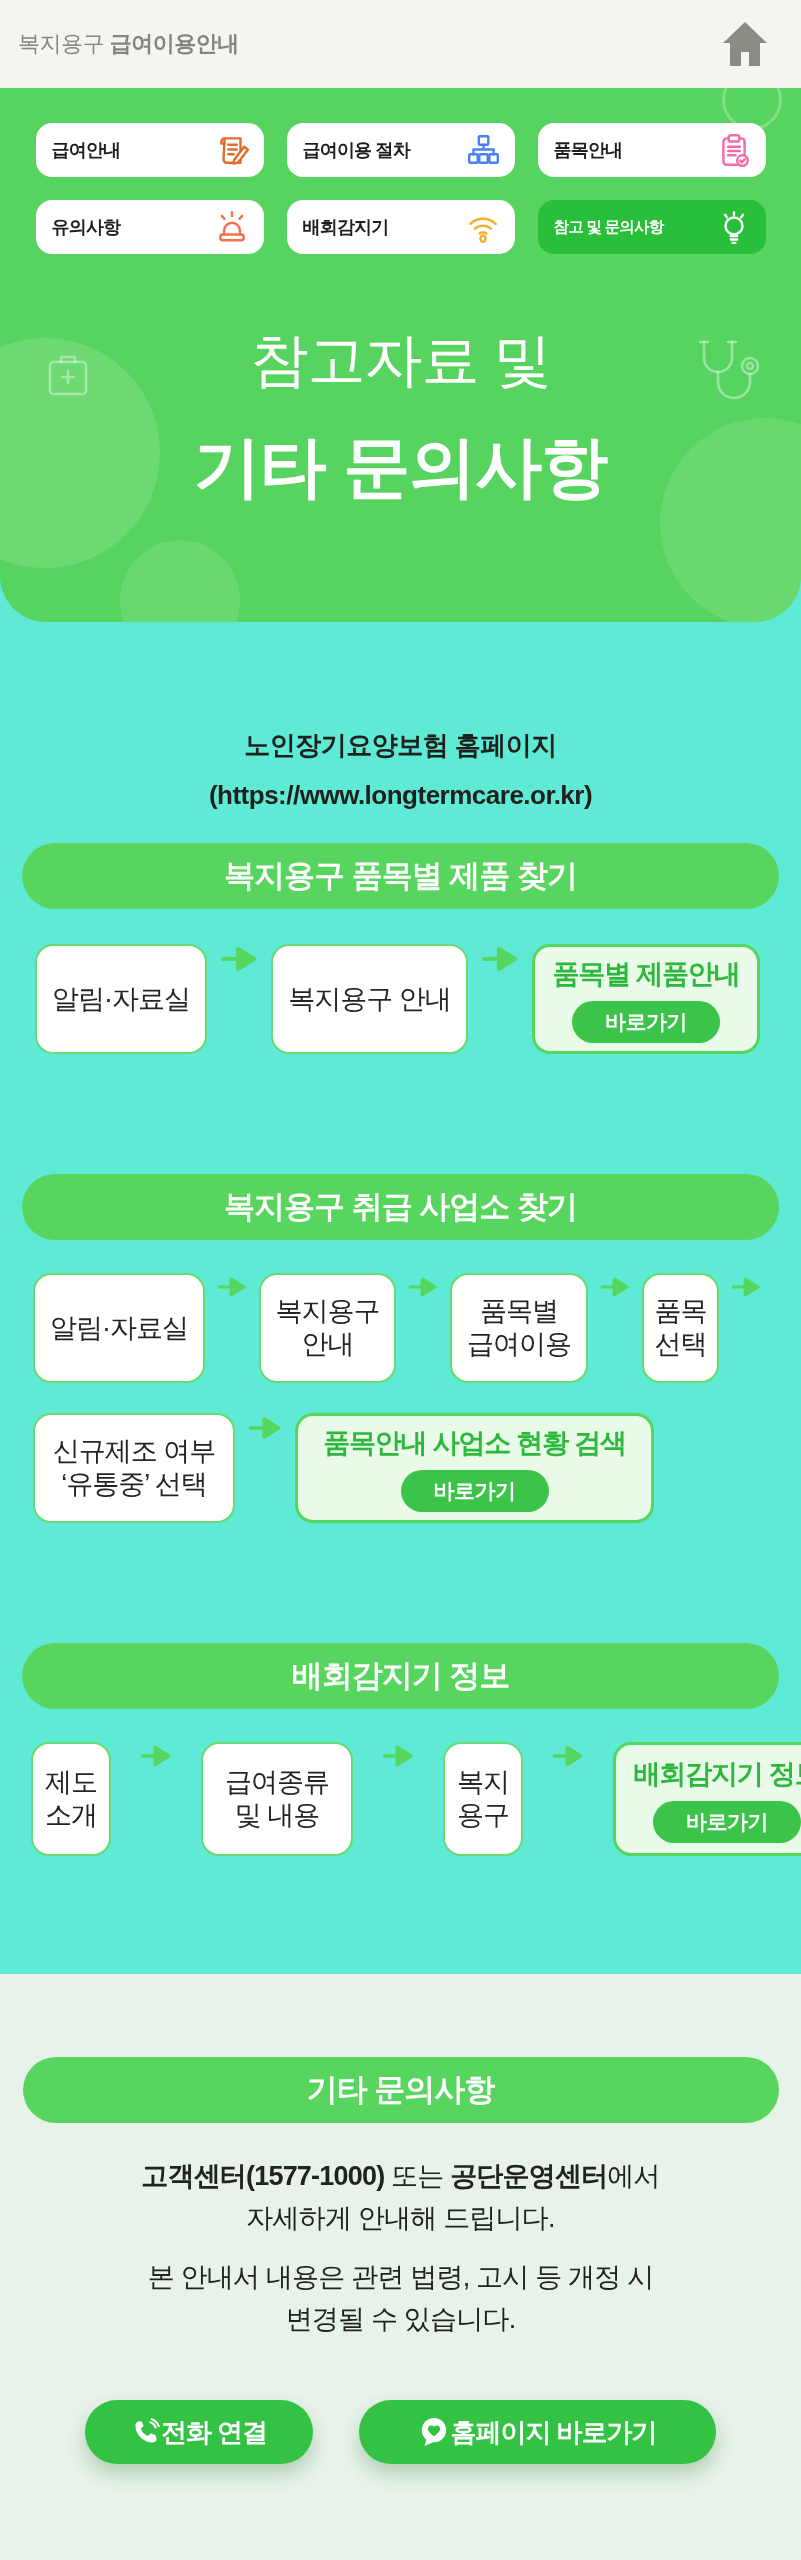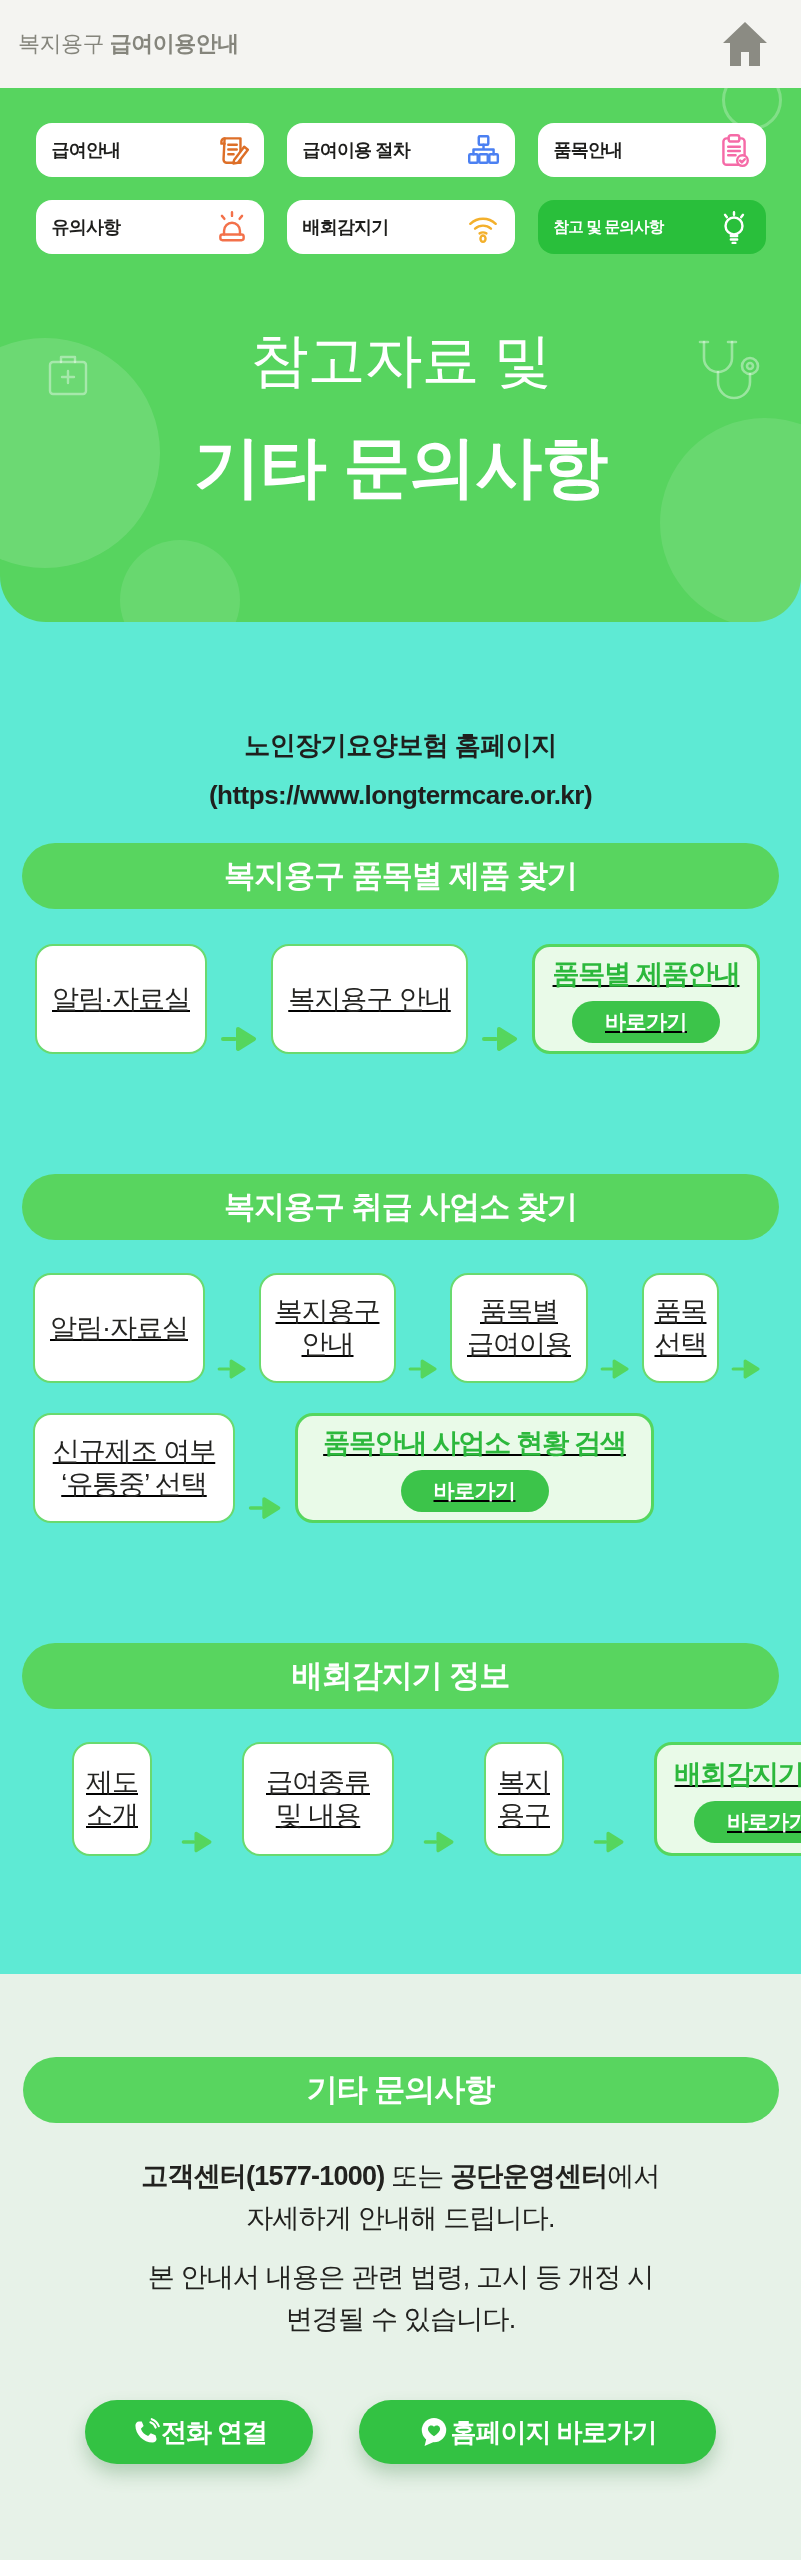--- a/index.html
+++ b/index.html
@@ -31,25 +31,25 @@
   
   .homepage-note { text-align:center; margin-top:98px; font-size:26px; font-weight:700; color:#1f1f1d; line-height:50px; letter-spacing:-0.5px; flex:0 0 auto; }
 
   
   .section-pill { margin:0 22px; height:66px; background:#58d55f; border-radius:33px; display:flex; align-items:center; justify-content:center; color:#fff; font-size:31px; font-weight:800; letter-spacing:-1px; flex:0 0 auto; }
   .pill-s1 { margin-top:23px; }
   .pill-s2 { margin-top:120px; }
   .pill-s3 { margin-top:120px; }
 
   
-  .flow-row { display:flex; align-items:flex-end; flex:0 0 auto;text-decoration:underline; }
+  .flow-row { display:flex; align-items:flex-start; flex:0 0 auto; }
   .row-s1 { margin-top:35px; padding-left:35px; gap:12px; height:110px; }
   .row-s2a { margin-top:33px; padding-left:33px; gap:11px; height:110px; }
   .row-s2b { margin-top:30px; padding-left:33px; gap:12px; height:110px; }
-  .row-s3 { margin-top:33px; padding-left:72px; gap:28px; height:114px; }
+  .row-s3 { margin-top:33px; padding-left:31px; gap:28px; height:114px; }
   .fbox { height:100%; background:#ffffff; border:2.5px solid #69da6f; border-radius:18px; display:flex; align-items:center; justify-content:center; text-align:center; font-size:27px; font-weight:500; color:#242422; letter-spacing:-1px; line-height:1.22; white-space:pre-line; flex:0 0 auto; }
   .hbox { height:100%; background:#e9fae8; border:3px solid #55d65e; border-radius:18px; display:flex; flex-direction:column; align-items:center; justify-content:center; gap:9px; flex:0 0 auto; }
   .hbox .htitle { font-size:27px; font-weight:800; color:#2cb83c; letter-spacing:-1.2px; white-space:pre-line; text-align:center; }
   .cta { background:#3cc44a; border-radius:22px; padding:7px 33px; color:#fff; font-size:21px; font-weight:700; letter-spacing:-0.5px; cursor:pointer; }
   .arrow-ic { flex:0 0 auto; }
 
   
   .footer { margin-top:118px; background:#e7f2e8; flex:1 1 auto; display:flex; flex-direction:column; align-items:center; }
   .footer .section-pill { width:756px; margin-top:83px; }
   .fpara { text-align:center; font-size:27px; color:#22221f; letter-spacing:-0.8px; line-height:42px; }
@@ -248,21 +248,21 @@
         </g>
       </svg>
     <div class="fbox" style="width:152px;">급여종류
 및 내용</div>
     <svg class="arrow-ic" width="34" height="28" viewBox="0 0 40 30">
         <g fill="#55d65e" stroke="#55d65e" stroke-width="4" stroke-linejoin="round" stroke-linecap="round">
           <path d="M4 15 h12"></path>
           <path d="M19 5 L35 15 L19 25 z"></path>
         </g>
       </svg>
-    <div class="fbox" style="width:80px;margin-top:39px;">복지
+    <div class="fbox" style="width:80px;">복지
 용구</div>
     <svg class="arrow-ic" width="34" height="28" viewBox="0 0 40 30">
         <g fill="#55d65e" stroke="#55d65e" stroke-width="4" stroke-linejoin="round" stroke-linecap="round">
           <path d="M4 15 h12"></path>
           <path d="M19 5 L35 15 L19 25 z"></path>
         </g>
       </svg>
     <div class="hbox" style="width:228px;">
       <div class="htitle">배회감지기 정보</div>
       <div class="cta">바로가기</div>

